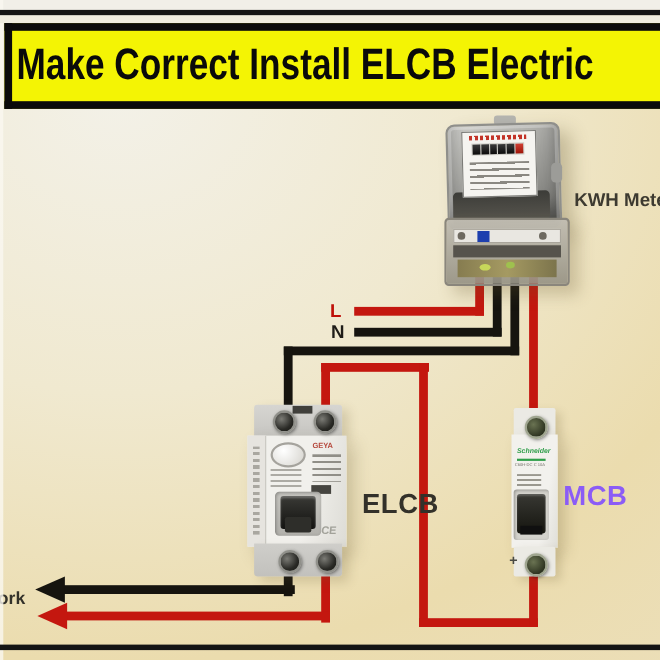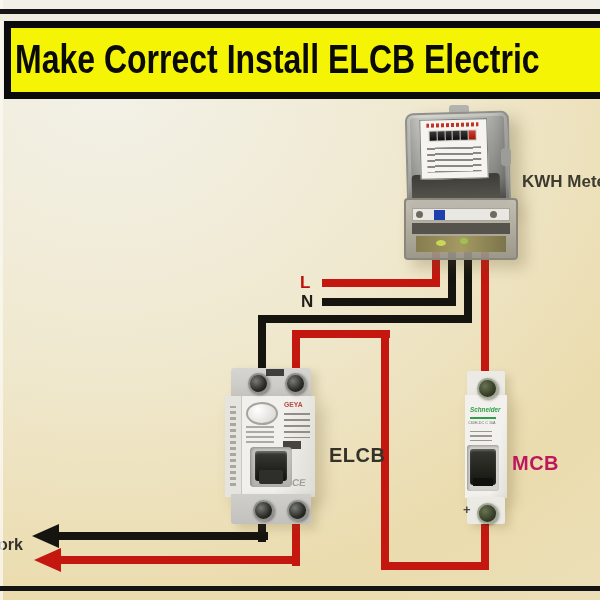--- a/index.html
+++ b/index.html
@@ -123,22 +123,22 @@
   .mcb-toggle-label{left:473px;top:478px;width:20px;height:8px;background:#101010;}
   .mcb-toggle-label-line{left:476px;top:481px;width:14px;height:2px;background:rgba(255,255,255,.8);}
   .mcb-bottomblock{left:467px;top:497px;width:38px;height:27px;background:#ebeae4;border-radius:2px;
     box-shadow:5px 4px 9px rgba(100,85,45,.2);}
   .mcb-plus{left:463px;top:502px;font-size:13px;font-weight:bold;color:#4a4a44;z-index:4;}
   
   .lab{z-index:5;white-space:nowrap;}
   .lab-l{left:300px;top:273px;font-size:17px;font-weight:bold;color:#bf1008;}
   .lab-n{left:301px;top:292px;font-size:17px;font-weight:bold;color:#1f1d18;}
   .lab-meter{left:522px;top:172px;font-size:17px;font-weight:bold;color:#3d3a30;}
-  .lab-elcb{left:329px;top:444px;font-size:20px;font-weight:bold;color:#33312a;letter-spacing:.5px;}
-  .lab-mcb{left:512px;top:452px;font-size:20px;font-weight:bold;color:#be185d;letter-spacing:.5px;}
+  .lab-elcb{left:329px;top:444px;font-size:25px;font-weight:bold;color:#33312a;letter-spacing:.5px;}
+  .lab-mcb{left:512px;top:437px;font-size:25px;font-weight:bold;color:#8b5cf6;letter-spacing:.5px;}
   .lab-ork{left:-2px;top:536px;font-size:16px;font-weight:600;color:#33312a;}
 </style>
 </head>
 <body>
 
 <div class="abs edge-top"></div>
 <div class="abs edge-left"></div>
 <div class="abs line-top"></div>
 <div class="abs gap-top"></div>
 <div class="abs banner">

